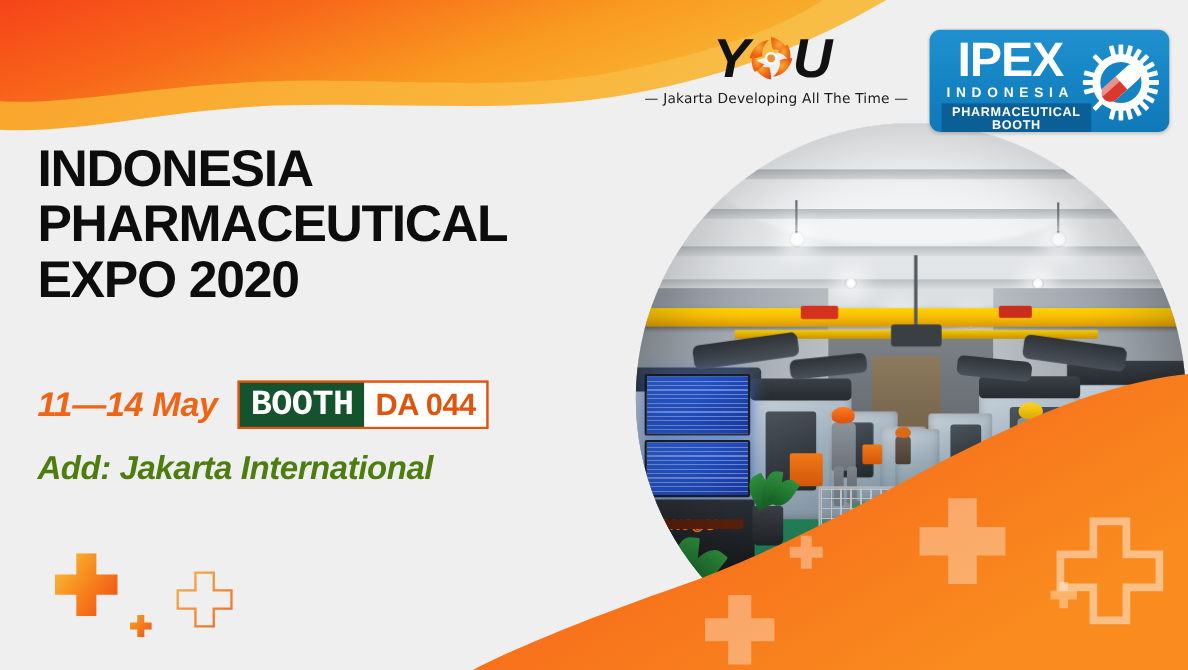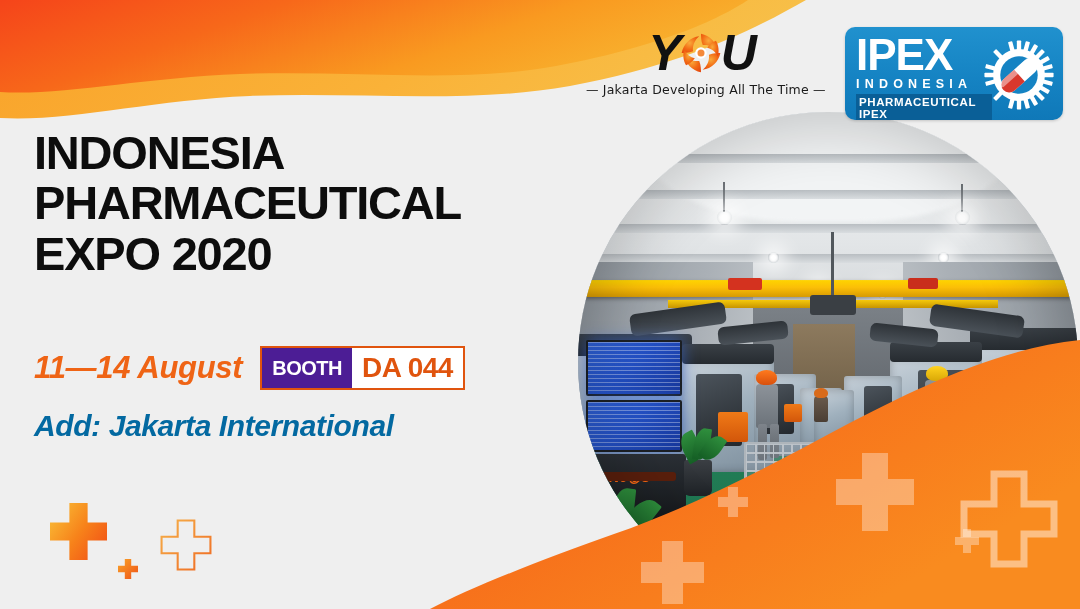--- a/index.html
+++ b/index.html
@@ -257,20 +257,21 @@
     background:linear-gradient(#2091ce 0%, #1583c3 55%, #0f78b8 100%);
     border-radius:10px;
     z-index:8;
     overflow:hidden;
     box-shadow:0 1px 3px rgba(0,0,0,.18);
   }
   #ipex-text-col {
     position:absolute;
     left:11px; top:8px;
     width:125px;
+    text-align:center;
   }
   #ipex-main {
     font-size:44px;
     line-height:.92;
     font-weight:bold;
     color:#ffffff;
     letter-spacing:-1px;
     font-family:"Liberation Sans", sans-serif;
   }
   #ipex-sub {
@@ -330,49 +331,49 @@
     font-family:"Liberation Sans", sans-serif;
   }
   #booth-badge {
     display:flex;
     align-items:stretch;
     border:2px solid #e0540e;
     height:44px;
     background:#e0540e;
   }
   #booth-label {
-    background:#4c1d95;
+    background:#14532d;
     color:#ffffff;
-    font-size:20px;
+    font-size:32px;
     font-weight:bold;
     line-height:40px;
     padding:0 10px;
     letter-spacing:-.5px;
-    font-family:Liberation Sans, sans-serif;
+    font-family:Liberation Mono, monospace;
   }
   #booth-number {
     background:#ffffff;
     color:#e0540e;
     font-size:28px;
     font-weight:bold;
     line-height:40px;
     padding:0 10px;
     letter-spacing:-.5px;
     font-family:"Liberation Sans", sans-serif;
   }
 
   #address {
     position:absolute;
     left:34px; top:408px;
     z-index:5;
     font-size:30px;
     line-height:1.2;
     font-weight:bold;
     font-style:italic;
-    color:#0369a1;
+    color:#4d7c0f;
     letter-spacing:-.4px;
     font-family:"Liberation Sans", sans-serif;
   }
   #address .addr-line { display:block; white-space:nowrap; }
   #address .addr-line.indent { margin-left:82px; }
 
   
   .cross-shape { position:absolute; z-index:4; }
   #cross-big   { left:50px;  top:503px; width:57px;  height:57px; }
   #cross-small { left:118px; top:559px; width:20px;  height:20px; }
@@ -581,21 +582,21 @@
       </span>
         <span class="yj-part">U</span>
     </div>
     <div id="yonjou-tag">— Jakarta Developing All The Time —</div>
   </div>
 
   <div id="ipex-logo">
     <div id="ipex-text-col">
       <div id="ipex-main">IPEX</div>
       <div id="ipex-sub">INDONESIA</div>
-      <div id="ipex-sub2">PHARMACEUTICAL IPEX</div>
+      <div id="ipex-sub2">PHARMACEUTICAL BOOTH</div>
     </div>
     <div id="ipex-gear">
       <svg viewBox="0 0 100 100" width="72" height="72">
         <g fill="#ffffff">
           <circle cx="50" cy="50" r="36"></circle>
           <g>
             <rect x="47" y="2" width="6" height="14" rx="1"></rect>
             <rect x="47" y="84" width="6" height="14" rx="1"></rect>
             <rect x="2" y="47" width="14" height="6" rx="1"></rect>
             <rect x="84" y="47" width="14" height="6" rx="1"></rect>
@@ -627,21 +628,21 @@
     </div>
   </div>
 
   <div id="headline">
     <span class="hl-line">INDONESIA</span>
     <span class="hl-line">PHARMACEUTICAL</span>
     <span class="hl-line">EXPO  2020</span>
   </div>
 
   <div id="date-row">
-    <span id="date-text">11—14 August</span>
+    <span id="date-text">11—14 May</span>
     <span id="booth-badge">
       <span id="booth-label">BOOTH</span>
       <span id="booth-number">DA 044</span>
     </span>
   </div>
 
   <div id="address">
     <span class="addr-line">Add: Jakarta International</span>
   </div>
 

